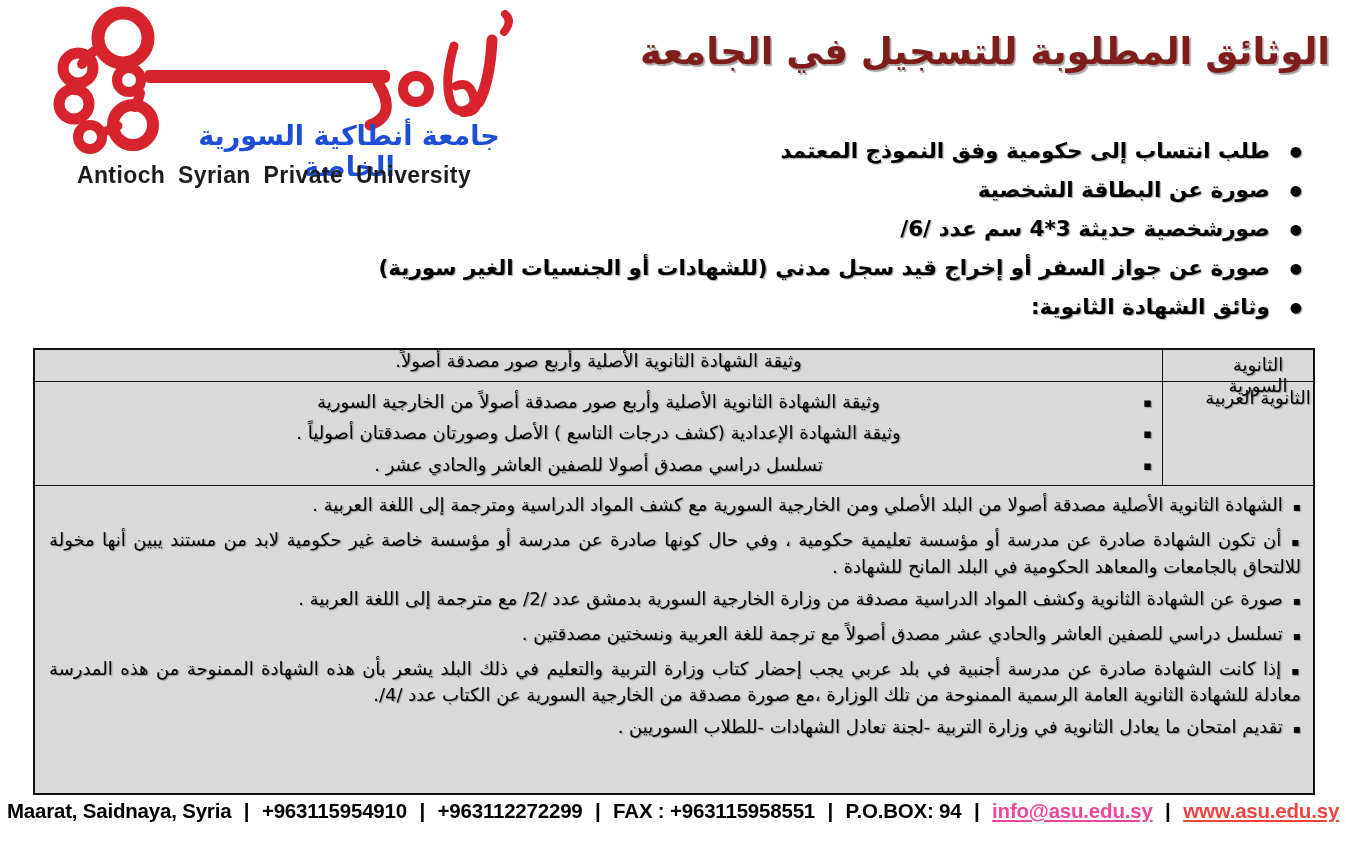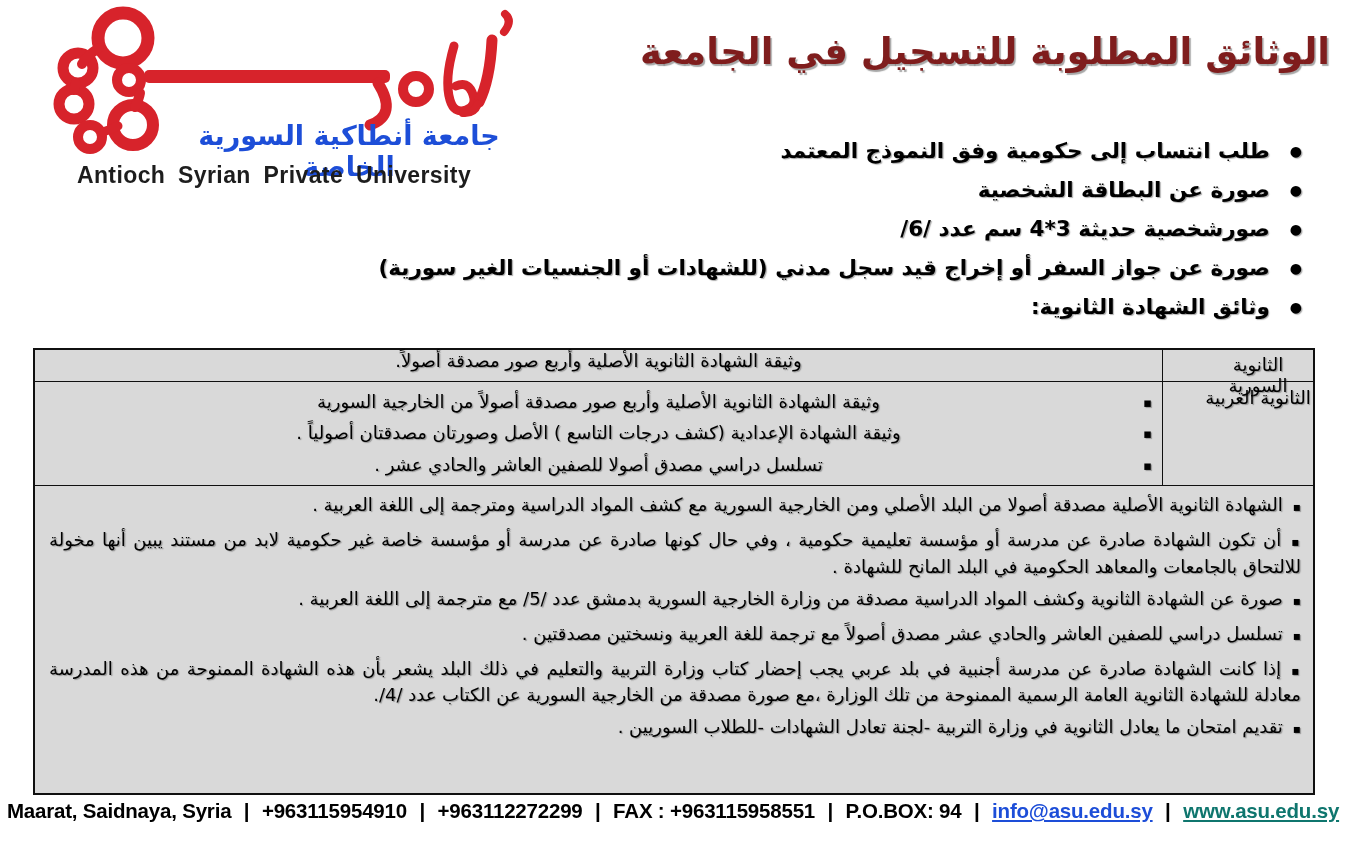--- a/index.html
+++ b/index.html
@@ -66,22 +66,22 @@
   .t-row3 .sq{font-size:12px;margin-left:10px;}
 
   
   .footer{
     position:absolute;left:0;top:799px;width:1346px;text-align:center;white-space:nowrap;
     font-size:20.5px;font-weight:bold;letter-spacing:-0.2px;
     font-family:"Liberation Sans","DejaVu Sans",sans-serif;
   }
   .footer .sep{margin:0 7px;font-weight:bold;}
   .footer a{font-weight:bold;text-decoration:underline;cursor:pointer;}
-  .footer a.email{color:#1d4ed8;}
-  .footer a.site{color:#0f766e;}
+  .footer a.email{color:#ec4899;}
+  .footer a.site{color:#ef4444;}
 </style>
 </head>
 <body>
 
 <div class="logo-block">
   <svg class="logo-key" width="496" height="152" viewBox="0 0 496 152">
     <g fill="none" stroke="#d7232b">
 
       <circle cx="97" cy="34" r="25" stroke-width="13"></circle>
       <circle cx="52" cy="64" r="15" stroke-width="11"></circle>
@@ -175,21 +175,21 @@
 
         <div class="titem">
           <span class="sq">▪</span><span>الشهادة الثانوية الأصلية مصدقة أصولا من البلد الأصلي ومن الخارجية السورية مع كشف المواد الدراسية ومترجمة إلى اللغة العربية .</span>
         </div>
 
         <div class="titem">
           <span class="sq">▪</span><span>أن تكون الشهادة صادرة عن مدرسة أو مؤسسة تعليمية حكومية ، وفي حال كونها صادرة عن مدرسة أو مؤسسة خاصة غير حكومية لابد من مستند يبين أنها مخولة للالتحاق بالجامعات والمعاهد الحكومية في البلد المانح للشهادة .</span>
         </div>
 
         <div class="titem">
-          <span class="sq">▪</span><span>صورة عن الشهادة الثانوية وكشف المواد الدراسية مصدقة من وزارة الخارجية السورية بدمشق عدد /5/ مع مترجمة إلى اللغة العربية .</span>
+          <span class="sq">▪</span><span>صورة عن الشهادة الثانوية وكشف المواد الدراسية مصدقة من وزارة الخارجية السورية بدمشق عدد /2/ مع مترجمة إلى اللغة العربية .</span>
         </div>
 
 
         <div class="titem">
           <span class="sq">▪</span><span>تسلسل دراسي للصفين العاشر والحادي عشر مصدق أصولاً مع ترجمة للغة العربية ونسختين مصدقتين .</span>
         </div>
 
         <div class="titem">
           <span class="sq">▪</span><span>إذا كانت الشهادة صادرة عن مدرسة أجنبية في بلد عربي يجب إحضار كتاب وزارة التربية والتعليم في ذلك البلد يشعر بأن هذه الشهادة الممنوحة من هذه المدرسة معادلة للشهادة الثانوية العامة الرسمية الممنوحة من تلك الوزارة ،مع صورة مصدقة من الخارجية السورية عن الكتاب عدد /4/.</span>
         </div>

